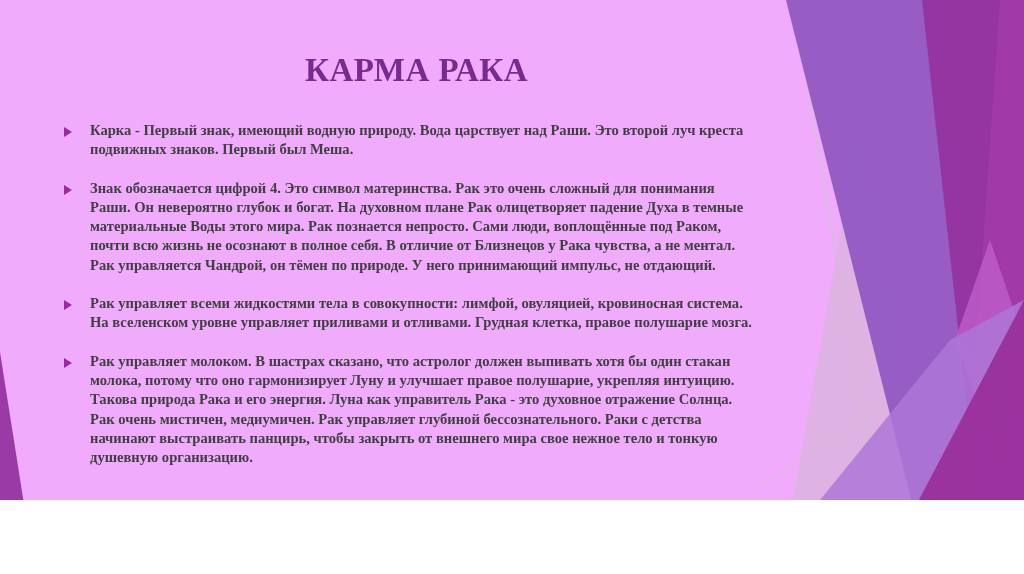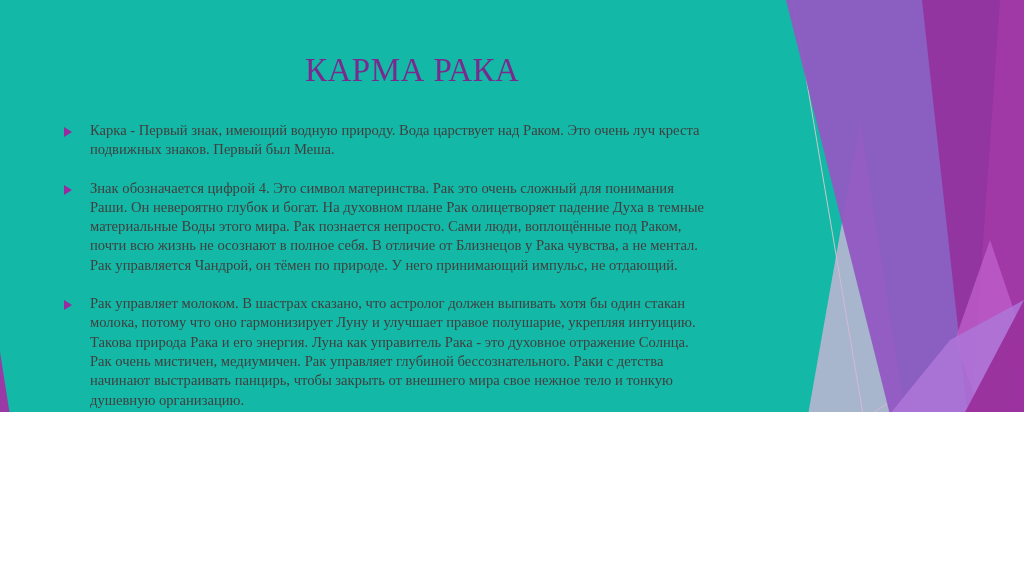--- a/index.html
+++ b/index.html
@@ -1,17 +1,17 @@
 <!DOCTYPE html>
 <html><head>
   <meta charset="utf-8">
   <style>
     html, body { margin: 0; padding: 0; }
     body { width: 1024px; height: 574px; overflow: hidden; background: #ffffff; position: relative; }
-    .slide { position: absolute; left: 0; top: 0; width: 1024px; height: 412px; background: #14b8a6; overflow: hidden; }
+    .slide { position: absolute; left: 0; top: 0; width: 1024px; height: 500px; background: #f0abfc; overflow: hidden; font-weight: bold; }
     .deco { position: absolute; left: 0; top: 0; width: 1024px; height: 574px; }
     .title {
       position: absolute; left: 305px; top: 52px; width: 240px;
       font-family: "Liberation Serif", serif; font-size: 33px; color: #7a2a8e;
       letter-spacing: 0.5px; white-space: nowrap;
     }
     .content { position: absolute; left: 64px; top: 121px; width: 720px; }
     .bullet { position: relative; padding-left: 26px; margin-bottom: 19px; }
     .bullet-marker {
       position: absolute; left: 0; top: 6px; width: 0; height: 0;
@@ -47,30 +47,35 @@
     <polygon points="760,574 950,340 1024,300 1024,574" fill="#ae76d8" opacity="0.85"></polygon>
 
     <polygon points="880,574 1024,300 1024,574" fill="#9a2f9c" opacity="0.95"></polygon>
   </svg>
 
   <div class="title">КАРМА РАКА</div>
 
   <div class="content">
     <div class="bullet">
       <span class="bullet-marker"></span>
-      <div class="bullet-text">Карка - Первый знак, имеющий водную природу. Вода царствует над Раком. Это очень луч креста
+      <div class="bullet-text">Карка - Первый знак, имеющий водную природу. Вода царствует над Раши. Это второй луч креста
 подвижных знаков. Первый был Меша.</div>
     </div>
     <div class="bullet">
       <span class="bullet-marker"></span>
       <div class="bullet-text">Знак обозначается цифрой 4. Это символ материнства. Рак это очень сложный для понимания
 Раши. Он невероятно глубок и богат. На духовном плане Рак олицетворяет падение Духа в темные
 материальные Воды этого мира. Рак познается непросто. Сами люди, воплощённые под Раком,
 почти всю жизнь не осознают в полное себя. В отличие от Близнецов у Рака чувства, а не ментал.
 Рак управляется Чандрой, он тёмен по природе. У него принимающий импульс, не отдающий.</div>
+    </div>
+    <div class="bullet">
+      <span class="bullet-marker"></span>
+      <div class="bullet-text">Рак управляет всеми жидкостями тела в совокупности: лимфой, овуляцией, кровиносная система.
+На вселенском уровне управляет приливами и отливами.  Грудная клетка, правое полушарие мозга.</div>
     </div>
     <div class="bullet">
       <span class="bullet-marker"></span>
       <div class="bullet-text">Рак управляет молоком. В шастрах сказано, что астролог должен выпивать хотя бы один стакан
 молока, потому что оно гармонизирует Луну и улучшает правое полушарие, укрепляя интуицию.
 Такова природа Рака и его энергия.  Луна как управитель Рака - это духовное отражение Солнца.
 Рак очень мистичен, медиумичен. Рак управляет глубиной бессознательного. Раки с детства
 начинают выстраивать панцирь, чтобы закрыть от внешнего мира свое нежное тело и тонкую
 душевную организацию.</div>
     </div>

